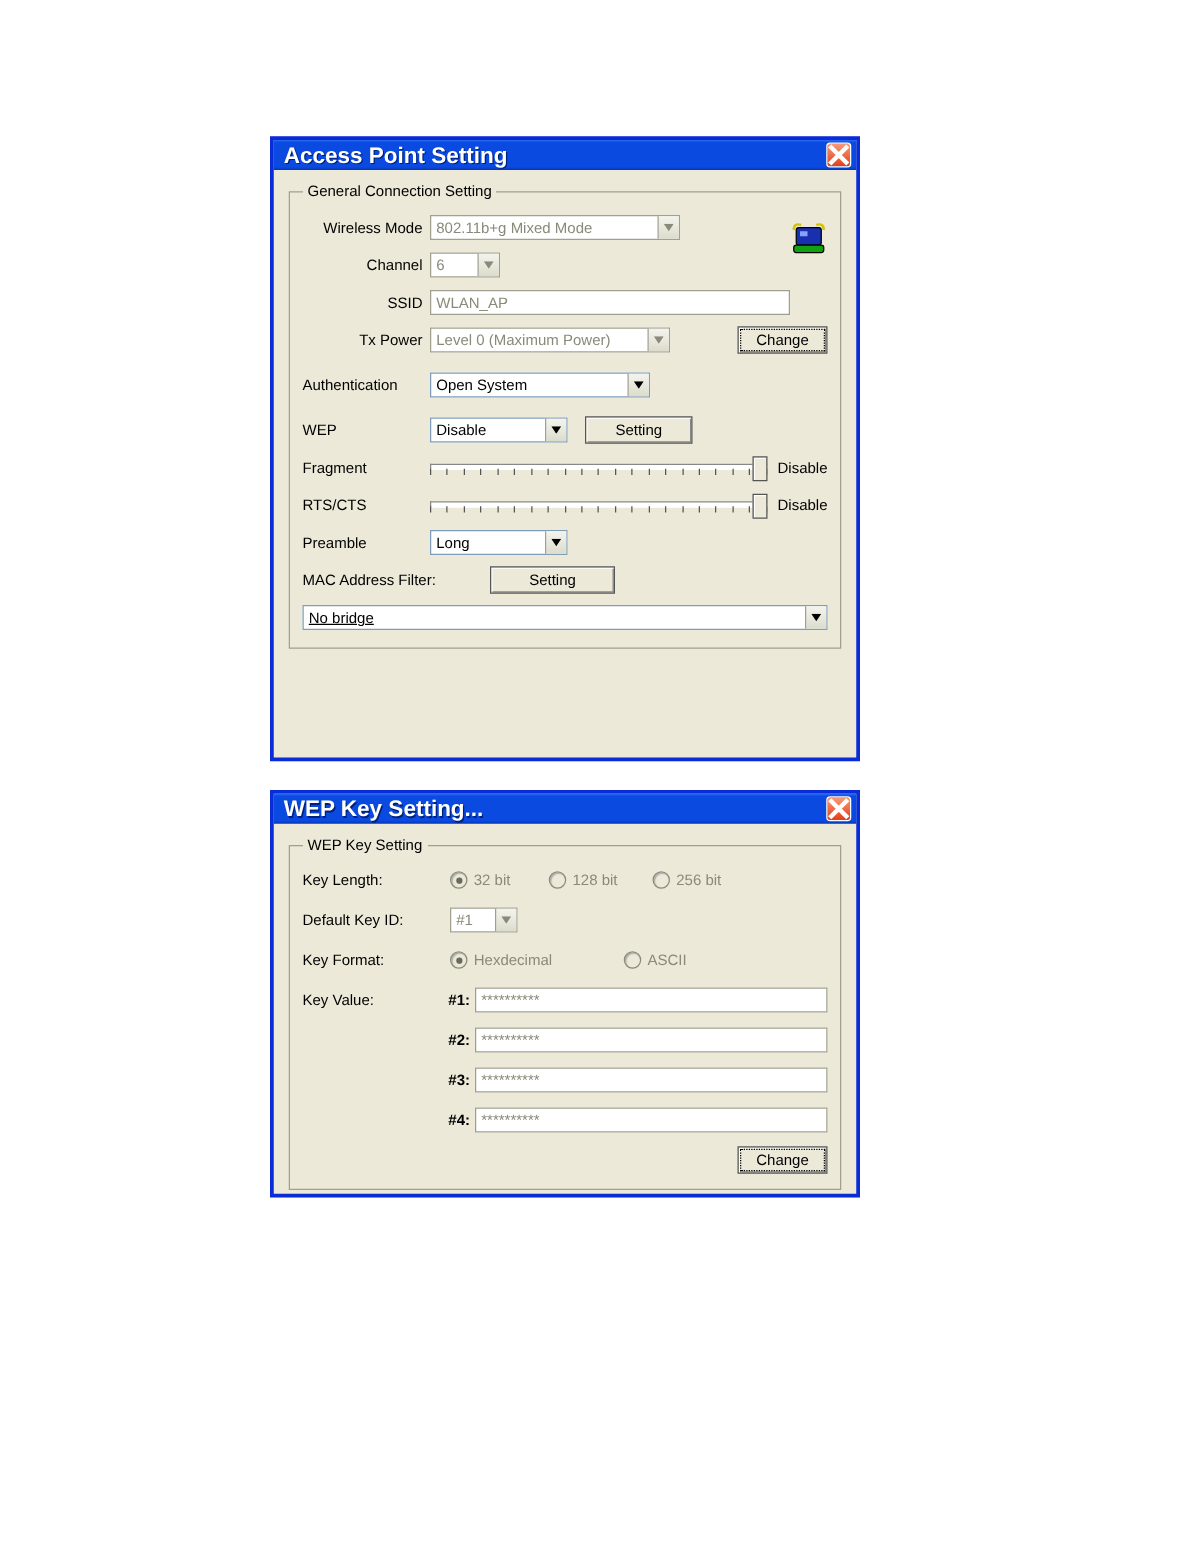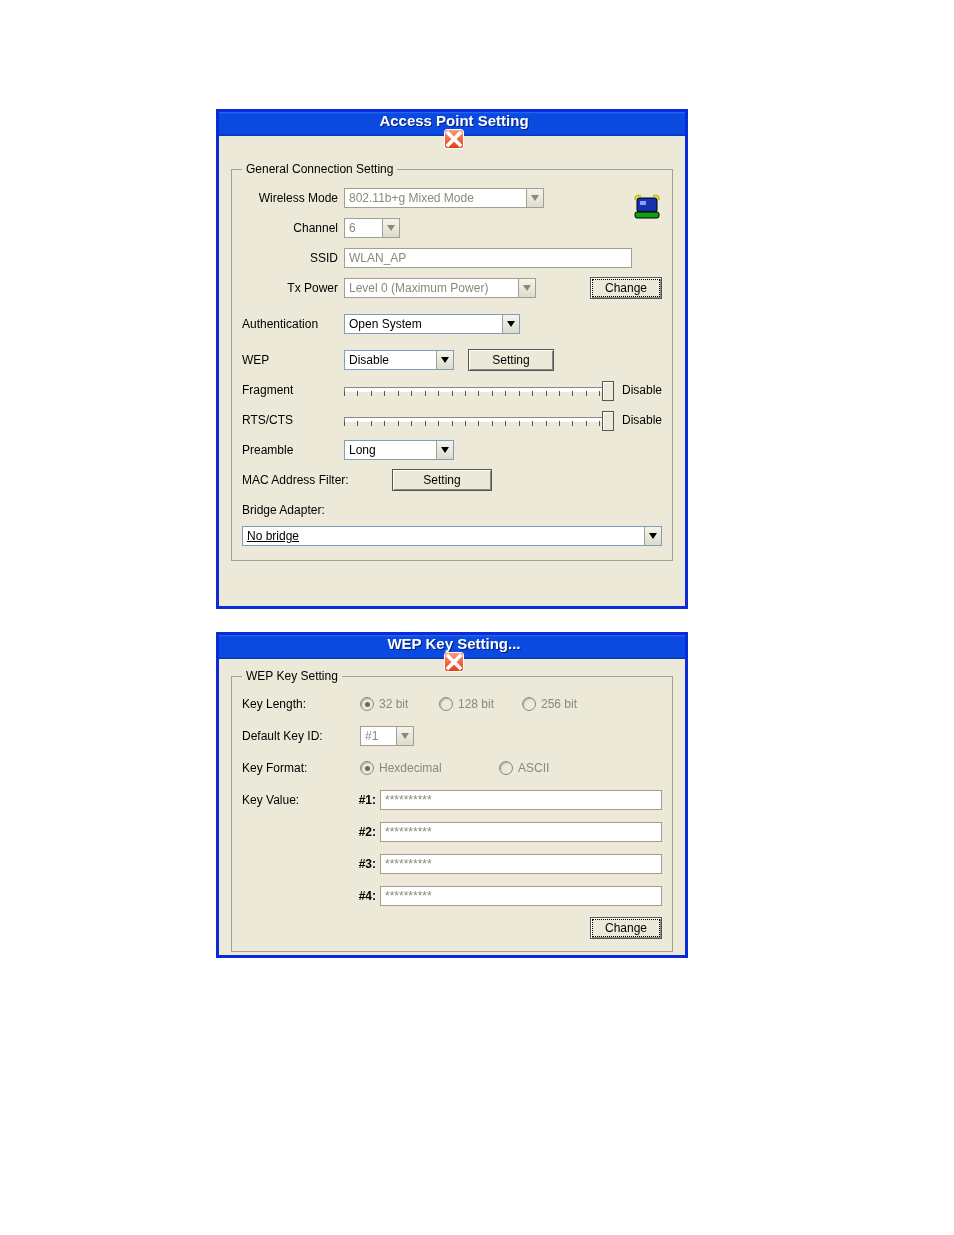--- a/index.html
+++ b/index.html
@@ -19,26 +19,25 @@
     position: absolute;
     border: 3px solid #0a2bd8;
     background: #ece9d8;
     box-sizing: border-box;
   }
   .titlebar {
     height: 24px;
     background: linear-gradient(to bottom, #2a6ef0 0%, #0a4ae0 8%, #0a4ae0 90%, #0536b0 100%);
     color: #fff;
     font-weight: bold;
-    font-size: 15px;
+    font-size: 18px;
     display: flex;
     align-items: center;
     padding: 0 4px 0 8px;
     justify-content: space-between;
-    flex-direction: column;
   }
   .titlebar .title-text {
     text-shadow: 1px 1px 0 #00207a;
   }
   .close-btn {
     width: 18px;
     height: 18px;
     background: linear-gradient(to bottom, #f89a7a, #e1401a);
     border: 1px solid #fff;
     border-radius: 3px;
@@ -203,21 +202,21 @@
 
 <div class="window" style="left:216px; top:109px; width:472px; height:500px;">
   <div class="titlebar">
     <span class="title-text">Access Point Setting</span>
     <div class="close-btn">
       <svg viewBox="0 0 10 10">
             <path d="M1 1 L9 9 M9 1 L1 9" stroke="#fff" stroke-width="2" fill="none"></path>
           </svg>
     </div>
   </div>
-  <div class="client" style="position:relative;margin-top:16px;">
+  <div class="client" style="position:relative;">
     <fieldset class="groupbox">
       <legend>General Connection Setting</legend>
 
       <div class="ap-icon">
         <svg viewBox="0 0 32 28">
           <path d="M4 6 Q4 0 10 2" stroke="#d4c400" stroke-width="2" fill="none"></path>
           <path d="M28 6 Q28 0 22 2" stroke="#d4c400" stroke-width="2" fill="none"></path>
           <rect x="6" y="4" width="20" height="14" rx="2" fill="#1830b0" stroke="#000"></rect>
           <rect x="9" y="7" width="6" height="4" fill="#88a0ff"></rect>
           <rect x="4" y="18" width="24" height="6" rx="2" fill="#10a010" stroke="#000"></rect>
@@ -374,23 +373,20 @@
                 </svg>
               </div>
         </div>
       </div>
 
       <div class="row">
         <span style="width:150px;text-align:left;">MAC Address Filter:</span>
         <button class="btn" style="min-width:100px;">Setting</button>
       </div>
 
-      <div class="row" style="margin-bottom:2px;">
-        <span style="text-align:left;">Bridge Adapter:</span>
-      </div>
       <div class="row" style="margin-bottom:0;">
         <div class="select" style="width:100%;text-decoration:underline;">
           <span>No bridge</span>
           <div class="arrow">
                 <svg viewBox="0 0 8 6">
                   <path d="M0 0 L8 0 L4 6 Z" fill="#000"></path>
                 </svg>
               </div>
         </div>
       </div>

